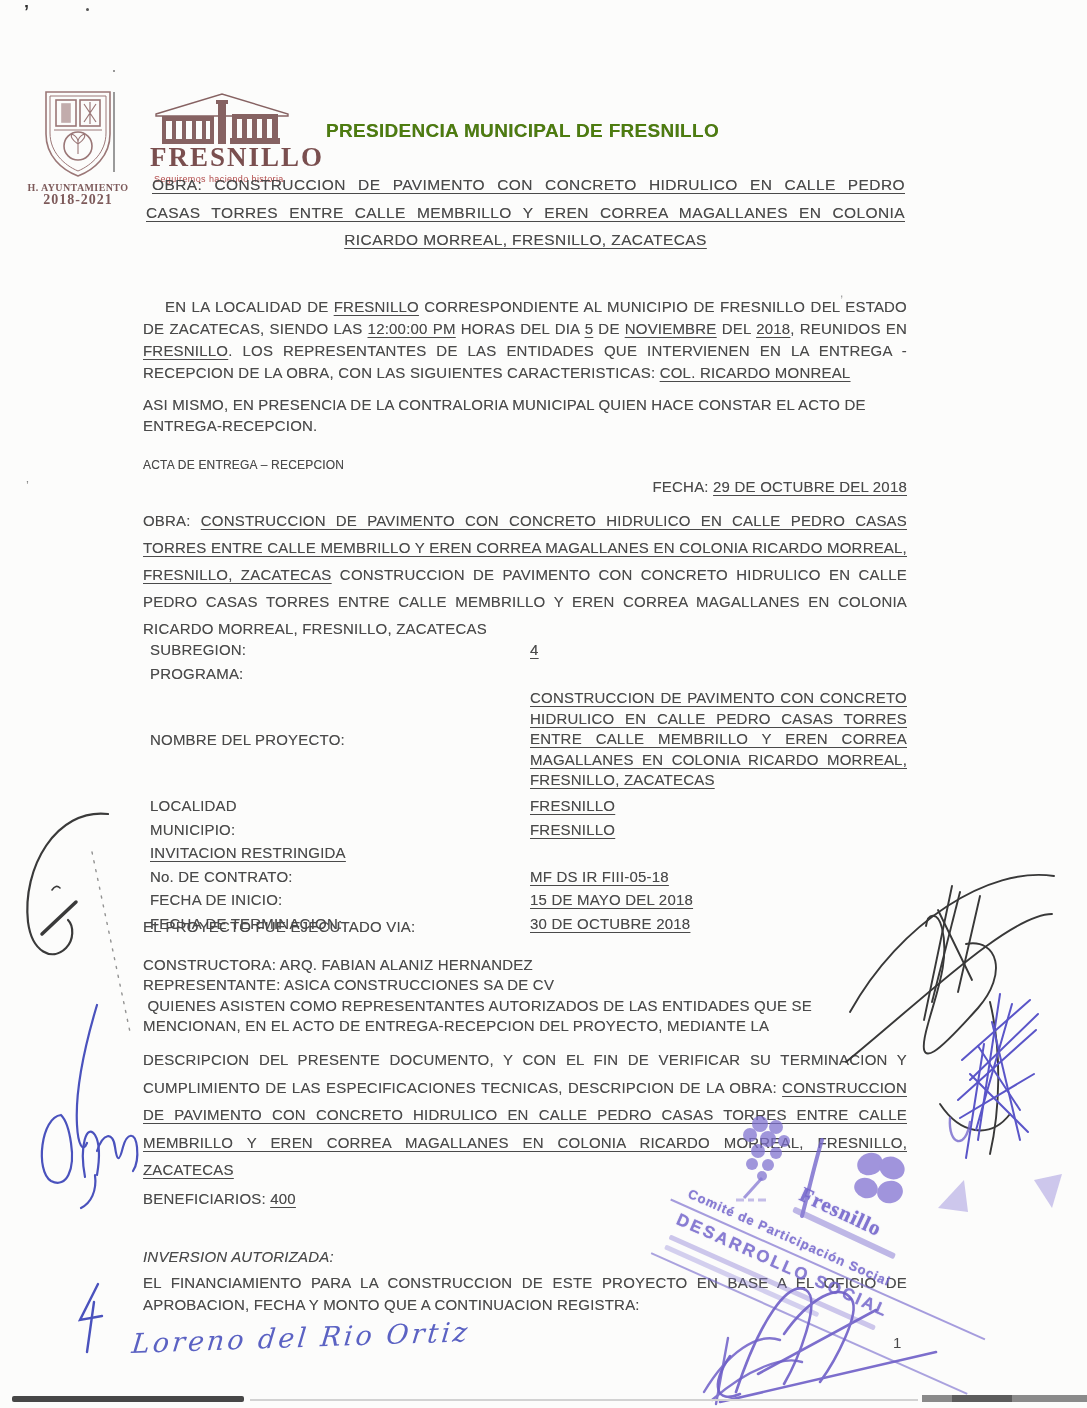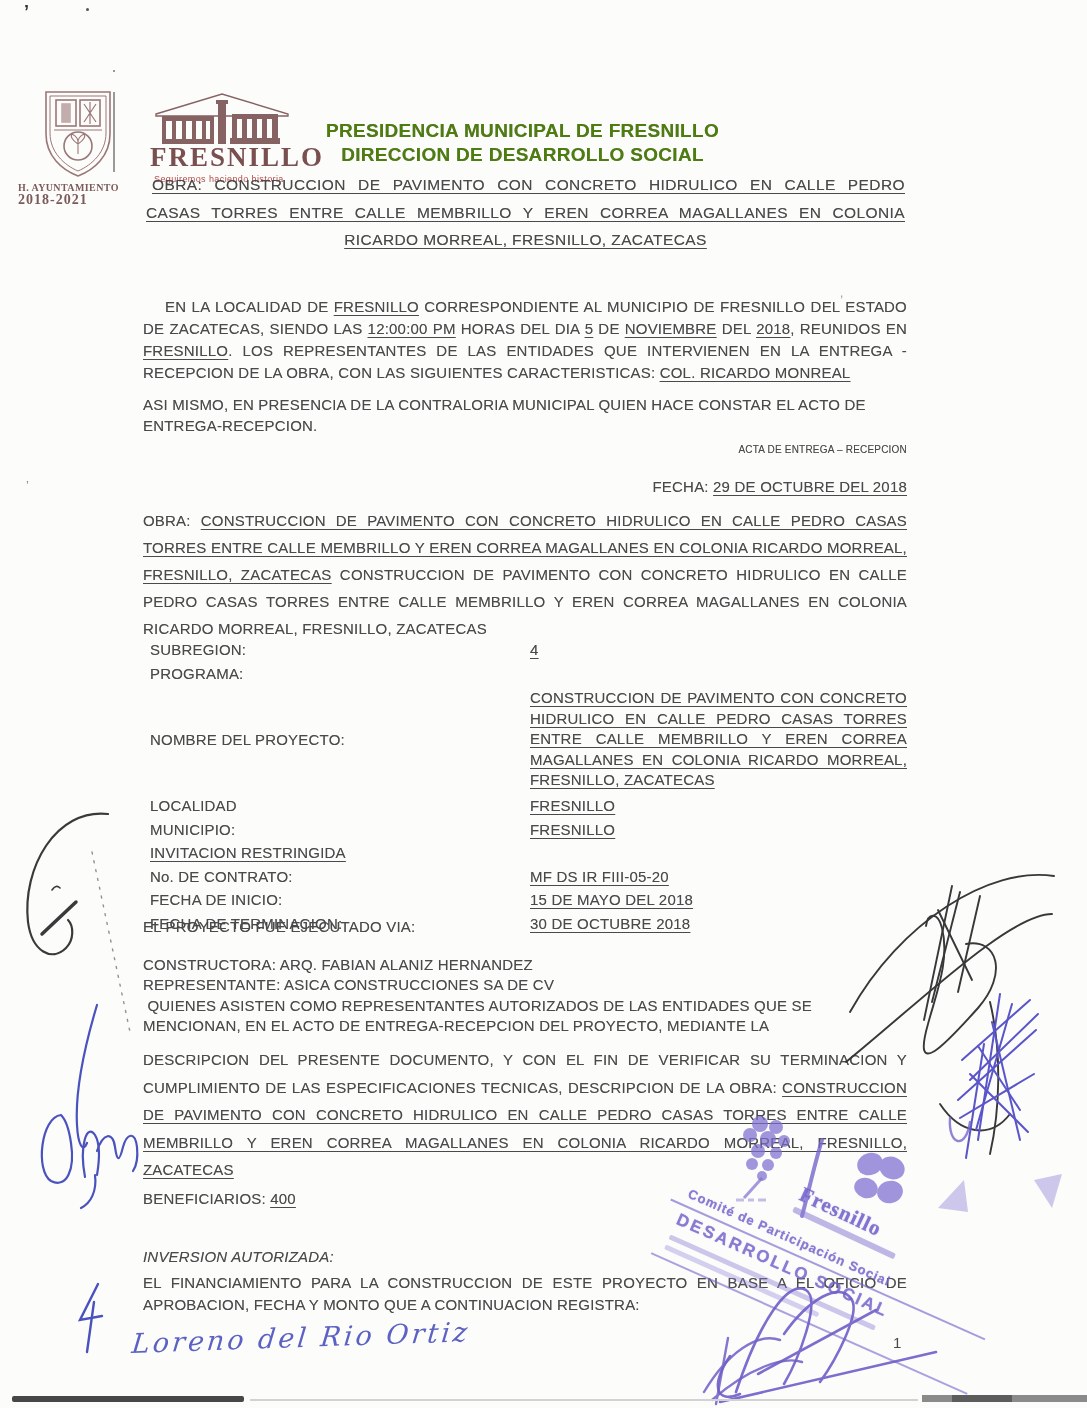--- a/index.html
+++ b/index.html
@@ -6,21 +6,21 @@
   .page{
     position:relative;width:1087px;height:1408px;margin:0 auto;
     background:#fcfcfb;overflow:hidden;
     font-family:"Liberation Sans",sans-serif;color:#464646;
   }
   .abs{position:absolute;}
   .doctext{font-size:15px;color:#4a4a4a;letter-spacing:.2px;text-shadow:0 0 .5px rgba(70,70,70,.45);}
   .u{text-decoration:underline;text-underline-offset:3px;text-decoration-thickness:1px;}
   .just{text-align:justify;}
   
-  .crest-caption{font-family:"Liberation Serif",serif;font-weight:bold;color:#7d5a5a;font-size:10px;letter-spacing:.4px;line-height:12px;}
+  .crest-caption{font-family:"Liberation Serif",serif;font-weight:bold;color:#7d5a5a;font-size:10px;text-align:center;letter-spacing:.4px;line-height:12px;}
   .crest-caption .yrs{font-size:14px;letter-spacing:1px;}
   .logo-name{font-family:"Liberation Serif",serif;color:#7a4f4f;font-size:27px;letter-spacing:2px;font-weight:bold;}
   .logo-tag{color:#b24b4b;font-size:9px;letter-spacing:.4px;}
   .dept{font-size:19px;font-weight:bold;color:#4d7c0f;letter-spacing:.3px;text-align:center;text-shadow:0 0 .5px rgba(60,60,60,.5);}
   .obra-line{font-size:15.5px;color:#4a4a4a;letter-spacing:.4px;text-shadow:0 0 .5px rgba(70,70,70,.5);}
   .obra-line.spread{text-align:justify;text-align-last:justify;}
   .obra-line.ctr{text-align:center;}
   
   .fields{position:absolute;left:150px;top:641px;width:757px;}
   .frow{display:flex;align-items:flex-start;margin-bottom:6.5px;}
@@ -101,31 +101,30 @@
           <rect x="110" y="27" width="5" height="20"></rect>
         <rect x="120" y="27" width="6" height="20"></rect>
       </g>
       <rect x="78" y="46" width="50" height="6"></rect>
     </g>
   </svg>
   <div class="abs logo-name" style="left:150px;top:142px;">FRESNILLO</div>
   <div class="abs logo-tag" style="left:154px;top:174px;">Seguiremos haciendo historia</div>
 
   <div class="abs dept" style="left:300px;top:120px;width:445px;">PRESIDENCIA MUNICIPAL DE FRESNILLO</div>
-  <div class="abs dept" style="left:300px;top:144px;width:445px;">DIRECCION DE DESARROLLO SOCIAL</div>
 
   <div class="abs obra-line spread u" style="left:152px;top:176px;width:753px;">OBRA: CONSTRUCCION DE PAVIMENTO CON CONCRETO HIDRULICO EN CALLE PEDRO</div>
   <div class="abs obra-line spread u" style="left:146px;top:204px;width:759px;">CASAS TORRES ENTRE CALLE MEMBRILLO Y EREN CORREA MAGALLANES EN COLONIA</div>
   <div class="abs obra-line ctr u" style="left:146px;top:231px;width:759px;text-align:center;">RICARDO MORREAL, FRESNILLO, ZACATECAS</div>
 
   <div class="abs doctext just" style="left:143px;top:296px;width:764px;line-height:22px;text-indent:22px;"><span>EN LA LOCALIDAD DE </span><span class="u">FRESNILLO</span><span> CORRESPONDIENTE AL MUNICIPIO DE FRESNILLO DEL ESTADO DE ZACATECAS, SIENDO LAS </span><span class="u">12:00:00 PM</span><span> HORAS DEL DIA </span><span class="u">5</span><span> DE </span><span class="u">NOVIEMBRE</span><span> DEL </span><span class="u">2018</span><span>, REUNIDOS EN </span><span class="u">FRESNILLO</span><span>. LOS REPRESENTANTES DE LAS ENTIDADES QUE INTERVIENEN EN LA ENTREGA - RECEPCION DE LA OBRA, CON LAS SIGUIENTES CARACTERISTICAS: </span><span class="u">COL. RICARDO MONREAL</span></div>
 
   <div class="abs doctext" style="left:143px;top:394px;width:764px;line-height:21px;">ASI MISMO, EN PRESENCIA DE LA CONTRALORIA MUNICIPAL QUIEN HACE CONSTAR EL ACTO DE ENTREGA-RECEPCION.</div>
 
-  <div class="abs doctext" style="left:143px;top:444px;width:764px;text-align:right;font-size:10px;">ACTA DE ENTREGA – RECEPCION</div>
+  <div class="abs doctext" style="left:143px;top:458px;width:764px;text-align:left;font-size:12px;">ACTA DE ENTREGA – RECEPCION</div>
 
   <div class="abs doctext" style="left:143px;top:478px;width:764px;text-align:right;"><span>FECHA: </span><span class="u">29 DE OCTUBRE DEL 2018</span></div>
 
   <div class="abs doctext just" style="left:143px;top:507px;width:764px;line-height:27px;"><span>OBRA: </span><span class="u">CONSTRUCCION DE PAVIMENTO CON CONCRETO HIDRULICO EN CALLE PEDRO CASAS TORRES ENTRE CALLE MEMBRILLO Y EREN CORREA MAGALLANES EN COLONIA RICARDO MORREAL, FRESNILLO, ZACATECAS</span><span> CONSTRUCCION DE PAVIMENTO CON CONCRETO HIDRULICO EN CALLE PEDRO CASAS TORRES ENTRE CALLE MEMBRILLO Y EREN CORREA MAGALLANES EN COLONIA RICARDO MORREAL, FRESNILLO, ZACATECAS</span></div>
 
   <div class="fields doctext">
     <div class="frow">
       <div class="flabel">SUBREGION:</div>
       <div class="fvalue"><span class="u-wrap">4</span></div>
     </div>
@@ -142,21 +141,21 @@
     </div>
     <div class="frow">
       <div class="flabel">MUNICIPIO:</div>
       <div class="fvalue"><span class="u-wrap">FRESNILLO</span></div>
     </div>
     <div class="frow">
       <div class="fvalue"><span class="u-wrap">INVITACION RESTRINGIDA</span></div>
     </div>
     <div class="frow">
       <div class="flabel">No. DE CONTRATO:</div>
-      <div class="fvalue"><span class="u-wrap">MF DS IR FIII-05-20</span></div>
+      <div class="fvalue"><span class="u-wrap">MF DS IR FIII-05-18</span></div>
     </div>
     <div class="frow">
       <div class="flabel">FECHA DE INICIO:</div>
       <div class="fvalue"><span class="u-wrap">15 DE MAYO DEL 2018</span></div>
     </div>
     <div class="frow">
       <div class="flabel">FECHA DE TERMINACION:</div>
       <div class="fvalue"><span class="u-wrap">30 DE OCTUBRE 2018</span></div>
     </div>
   </div>

